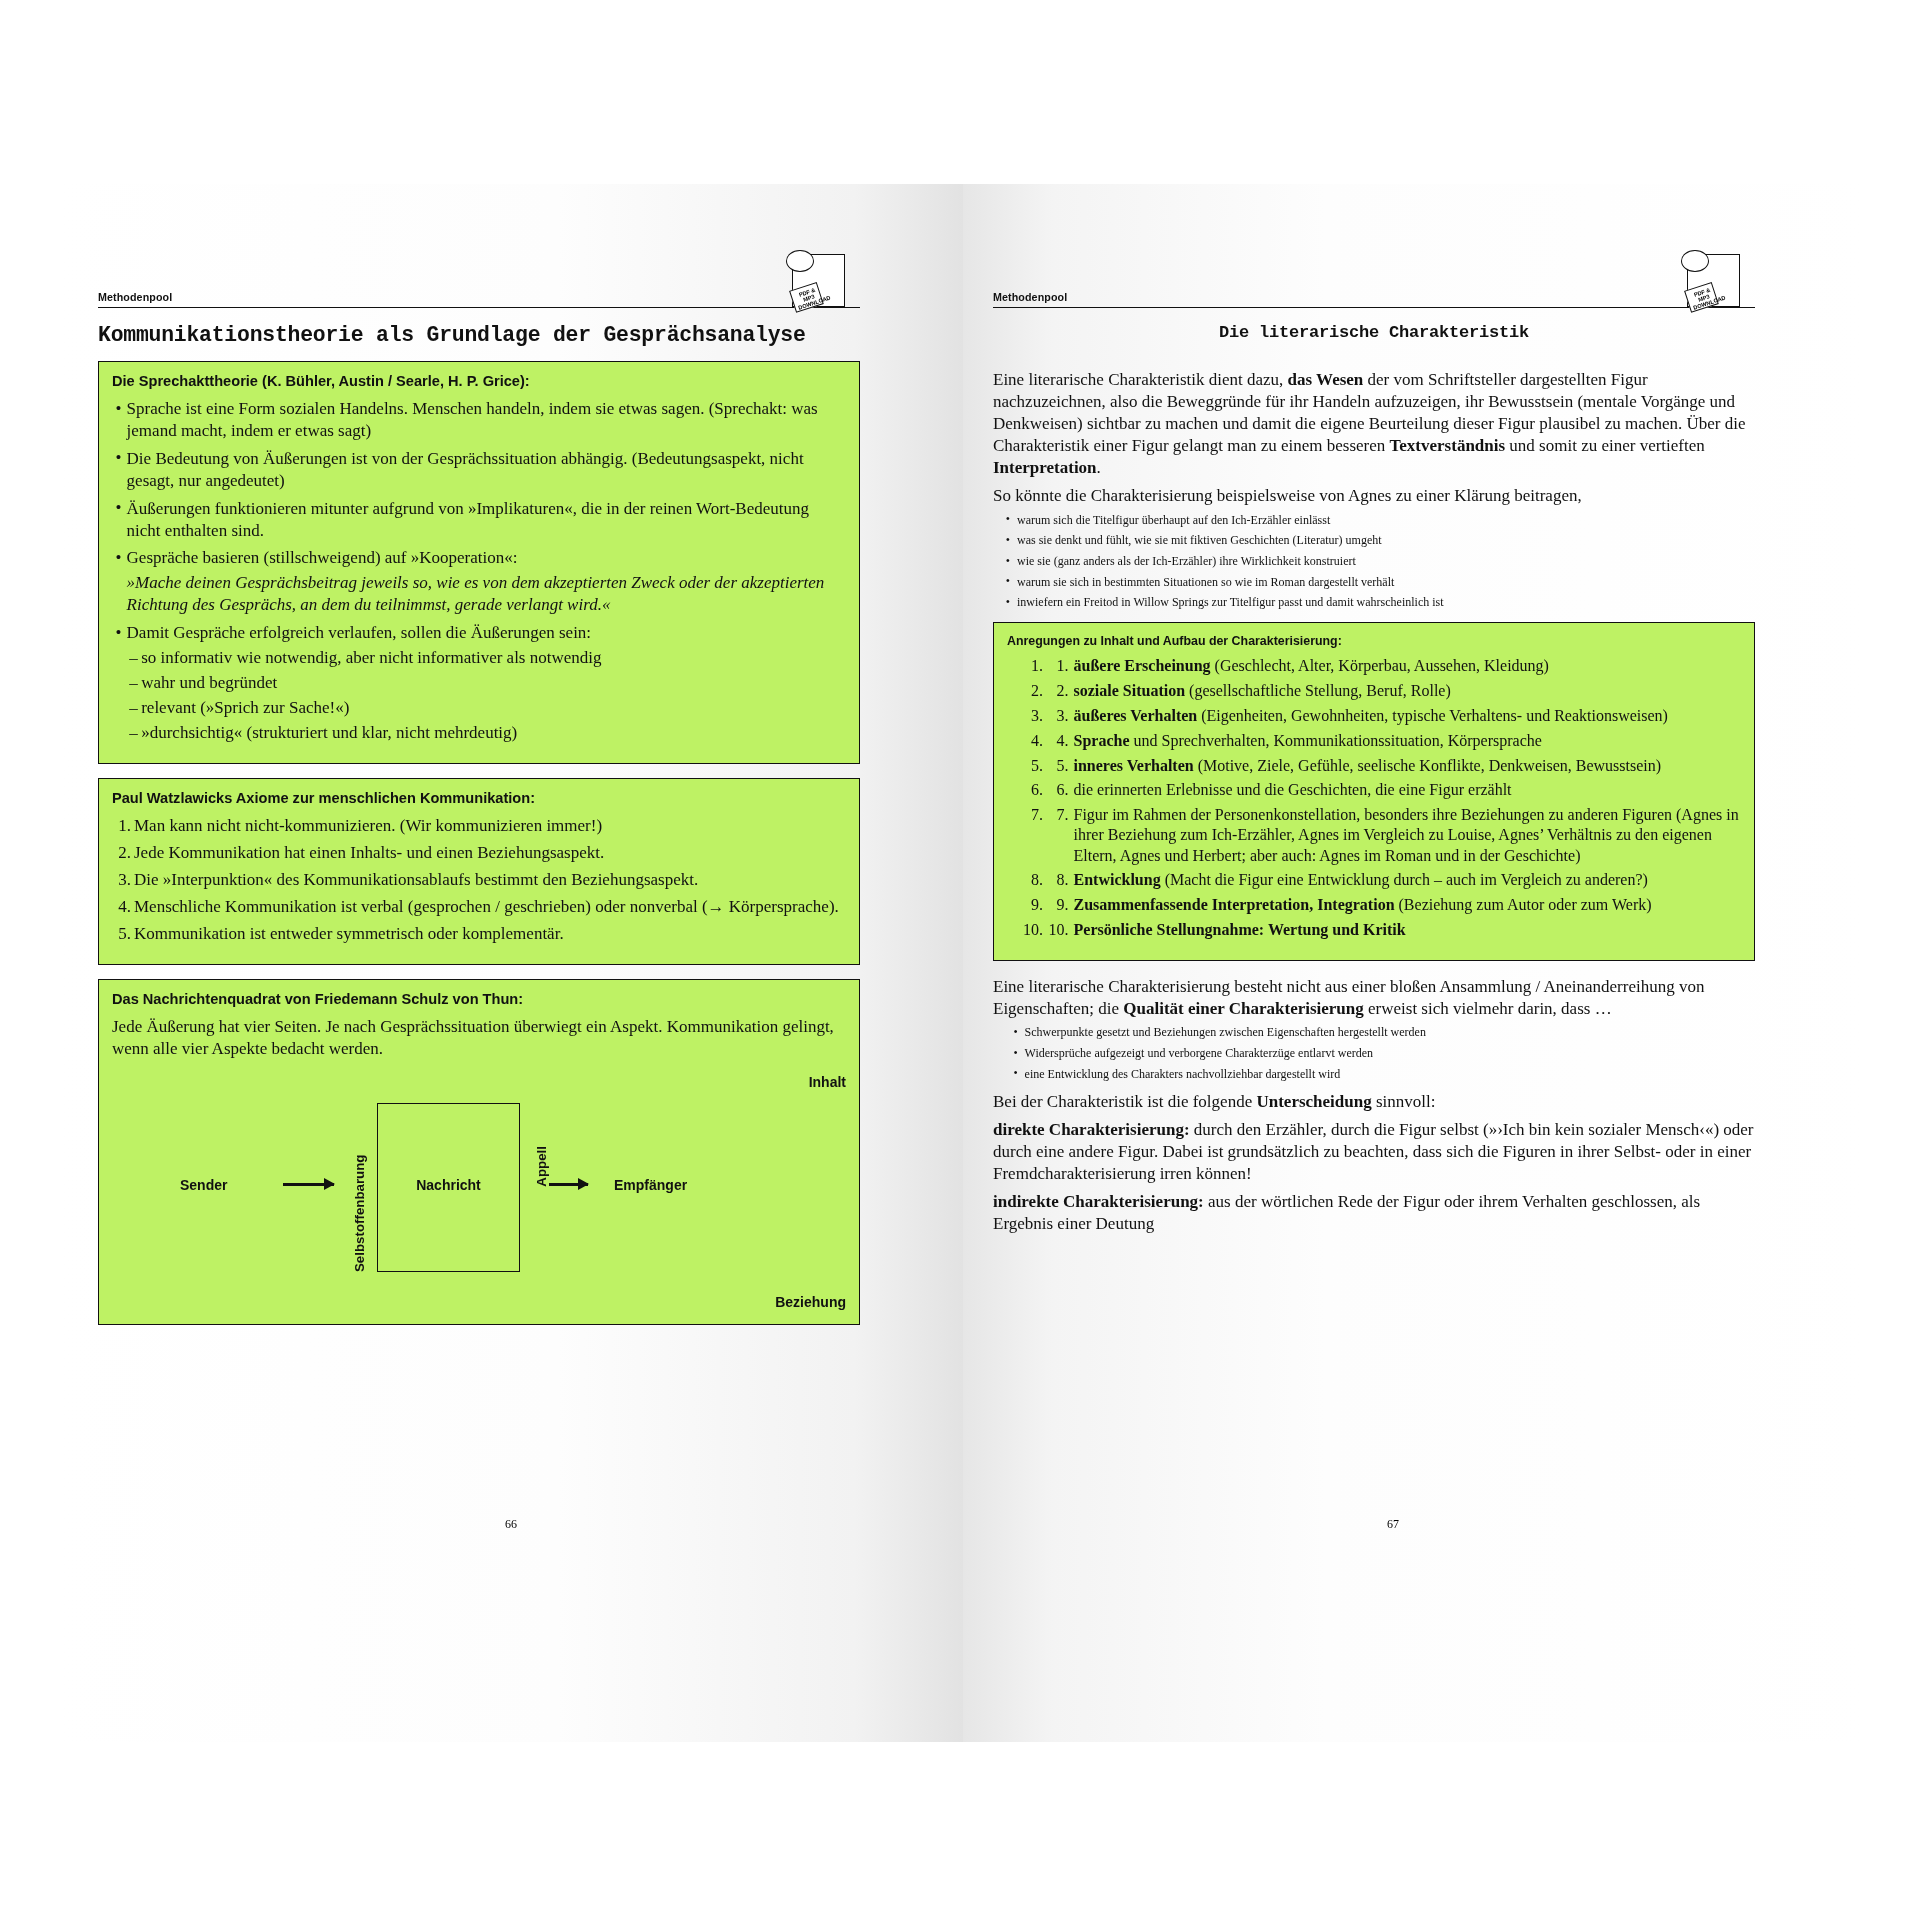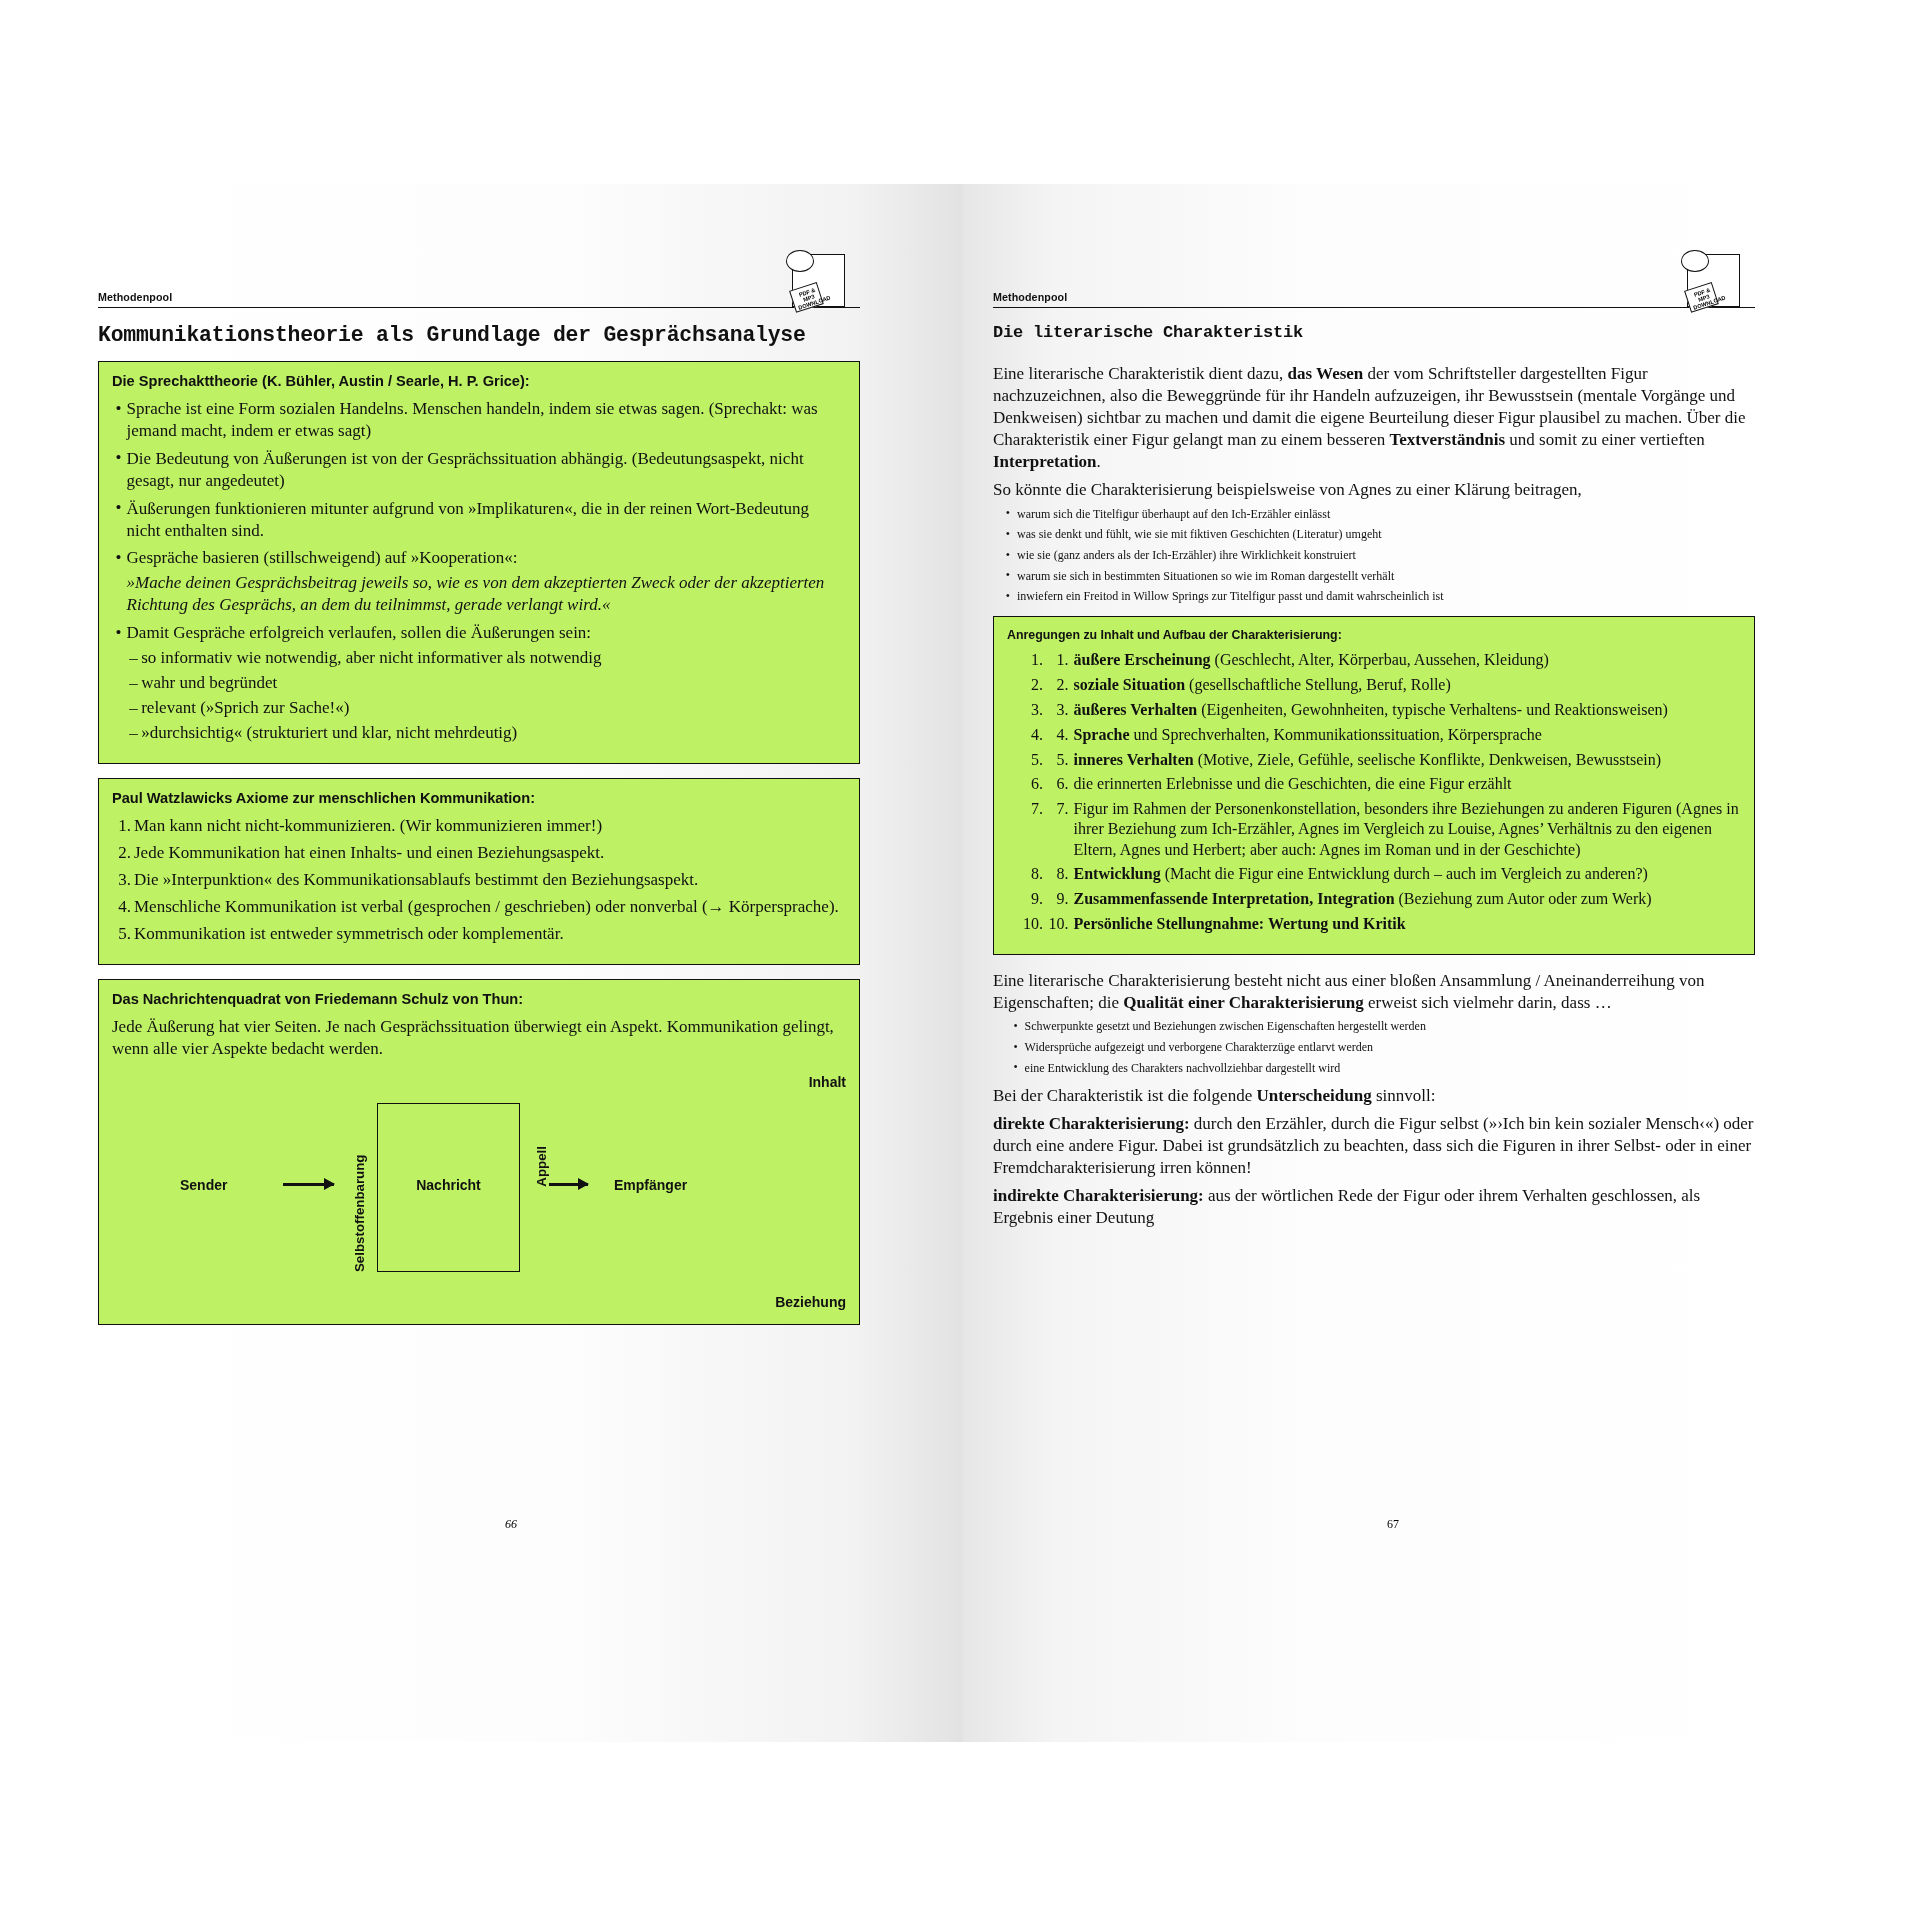--- a/index.html
+++ b/index.html
@@ -38,21 +38,21 @@
     width:100%;
     margin-bottom:14.6px;
   }
   h1.chap{
     font-family:Liberation Mono, monospace;
     font-weight:bold;
     font-size:21.4px;
     margin:0 0 14.6px 0;
     letter-spacing:-0.2px;
   }
-  h1.chap.small{font-size:17px;margin-bottom:21px;}
+  h1.chap.small{font-size:17px;margin-bottom:27px;text-align:center;}
 
   .box{
     border:1.3px solid #111;
     padding:11px 13px 13px 13px;
     margin-bottom:14.6px;
     background:#bef264;
   }
   .boxtitle{
     font-family:"Liberation Sans", sans-serif;
     font-weight:bold;
@@ -130,21 +130,21 @@
     content:"";position:absolute;right:-0.9px;top:-4.7px;
     border-left:11px solid #111;border-top:6px solid transparent;border-bottom:6px solid transparent;
   }
   .arrow.a1{left:171px;width:51px;}
   .arrow.a2{left:437px;width:39px;}
 
   .folio{
     position:absolute;
     font-family:"Liberation Serif", serif;font-size:12px;
   }
-  .folio.l{left:505px;top:1517px;font-style:italic;}
+  .folio.l{left:505px;top:1517px;}
   .folio.r{left:1387px;top:1517px;}
 
   
   .corner{
     position:absolute;width:68px;height:64px;
   }
   .corner .sq{
     position:absolute;left:9.4px;top:6px;width:51px;height:51px;border:1.3px solid #111;background:#fff;
   }
   .corner .circ{

